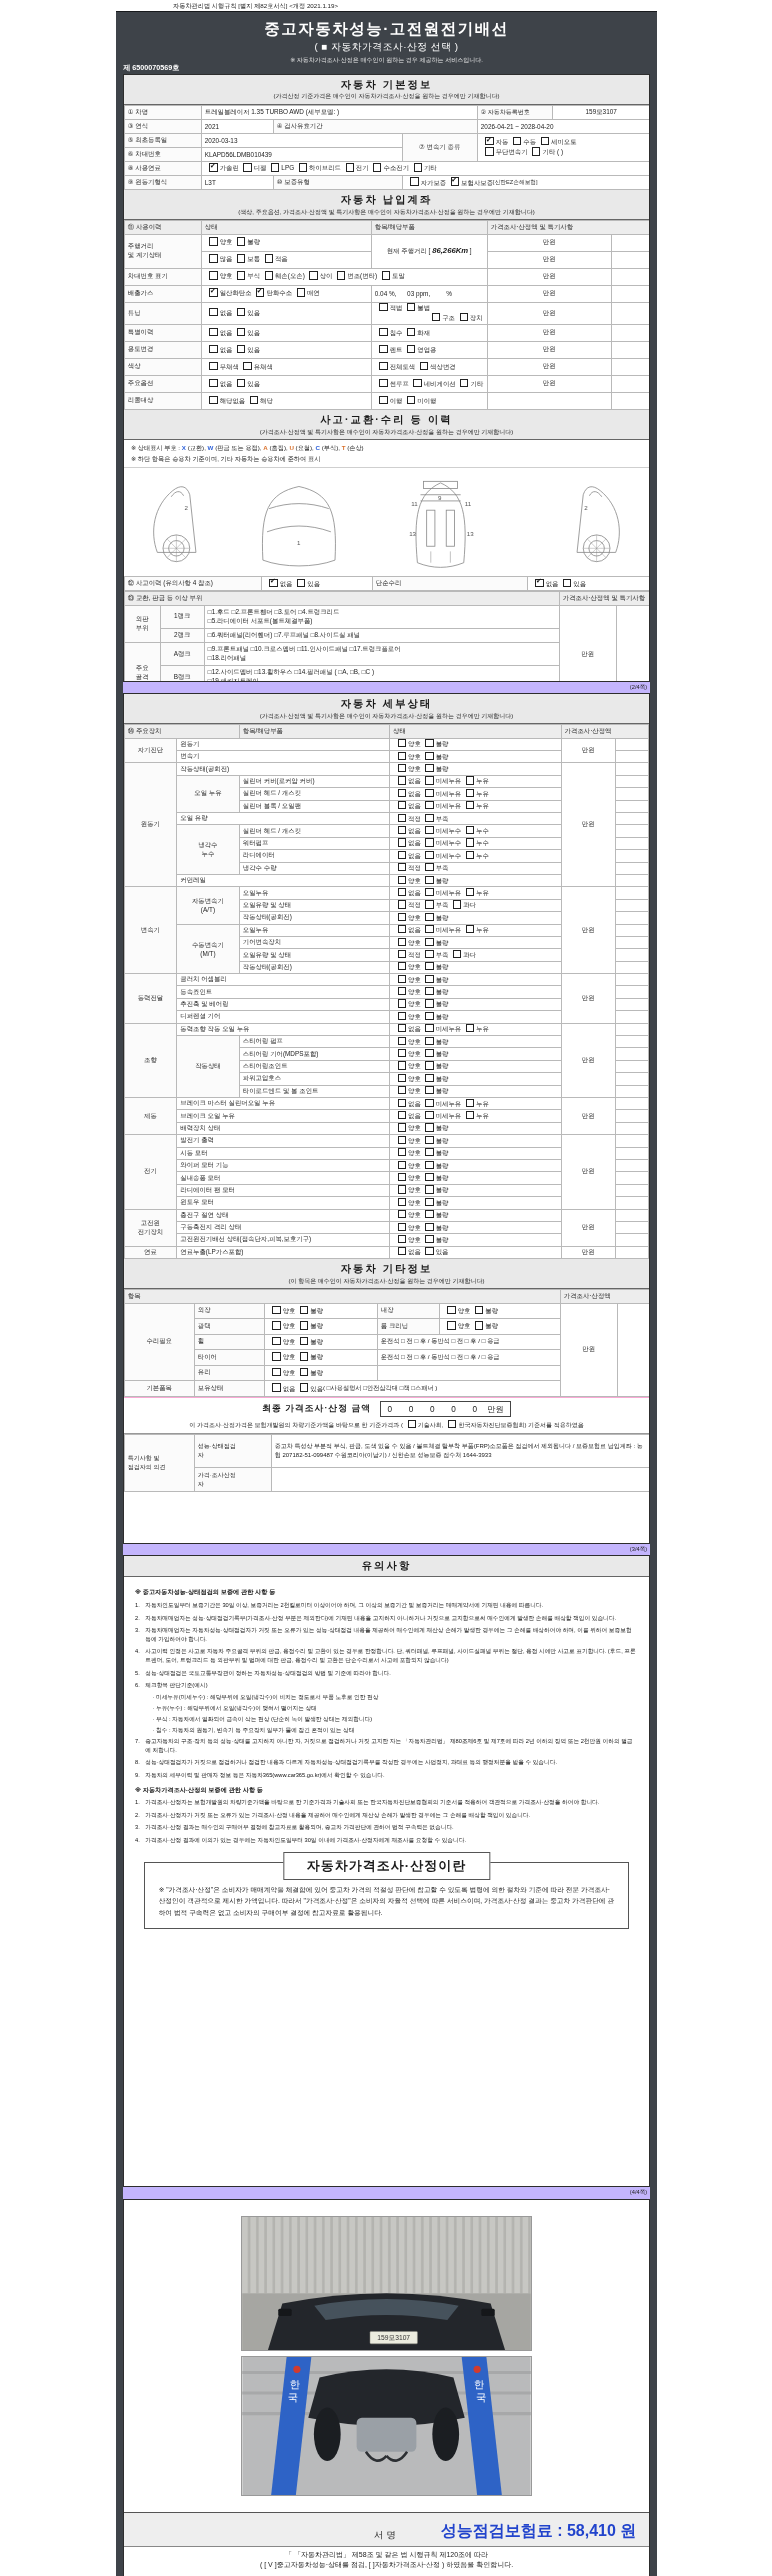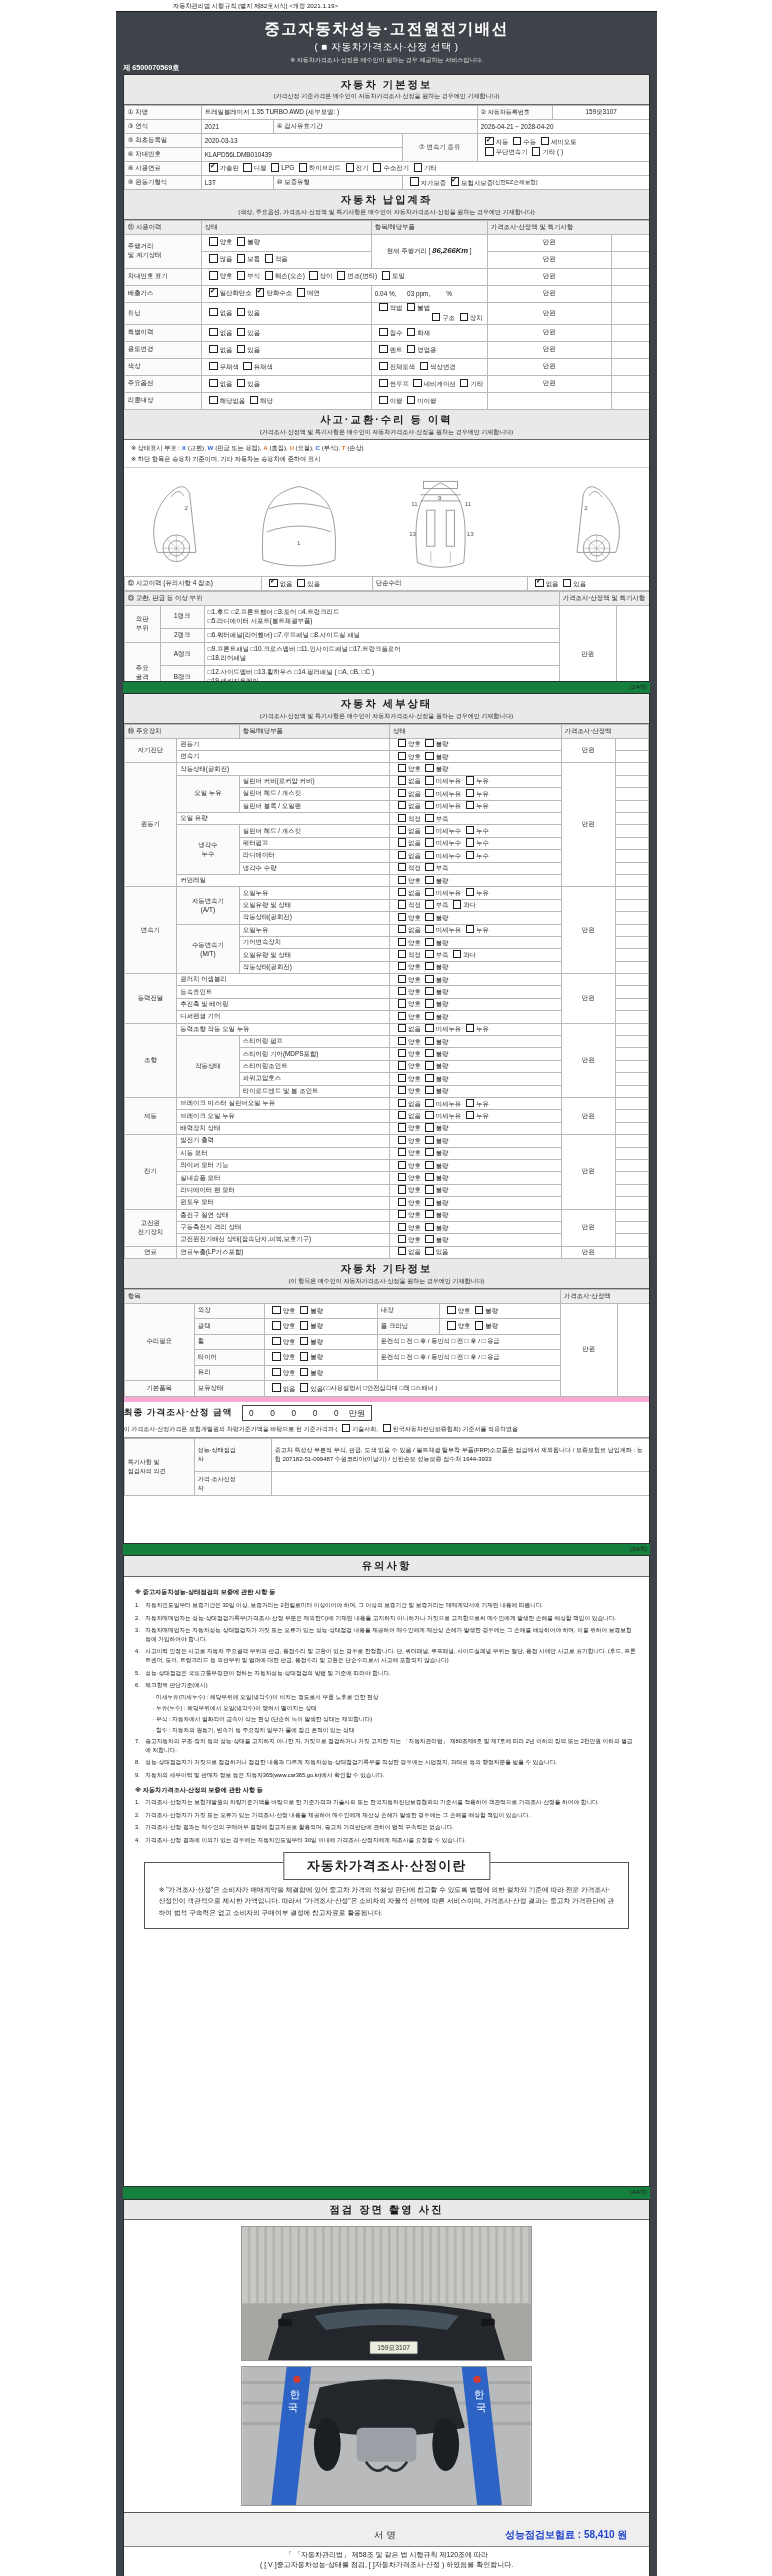--- a/index.html
+++ b/index.html
@@ -5,21 +5,21 @@
   html,body{margin:0;padding:0}
   body{width:773px;height:2576px;position:relative;background:#ffffff;
        font-family:"Liberation Sans","DejaVu Sans",sans-serif;color:#1a1a1a;overflow:hidden}
   .lawnote{position:absolute;top:1.5px;left:173px;font-size:6.2px;color:#222}
   .shell{position:absolute;left:116px;top:10.8px;width:541px;height:2565px;background:#3e4349;border-top:1.5px solid #17191c;box-sizing:border-box}
   .dochead{height:62px;position:relative;color:#fff;text-align:center;padding-top:7.2px;box-sizing:border-box}
   .doctitle{font-size:15.5px;font-weight:bold;letter-spacing:1.5px}
   .docsub{font-size:9.8px;margin-top:1.5px;letter-spacing:0.5px}
   .docnote{font-size:6px;margin-top:1.5px;color:#e9e9e9}
   .docno{position:absolute;left:7.2px;bottom:1px;font-size:7.2px;font-weight:bold;color:#fff}
-  .pagearea{position:absolute;left:6.7px;right:6.7px;top:62px;bottom:0;background:#15803d}
+  .pagearea{position:absolute;left:6.7px;right:6.7px;top:62px;bottom:0;background:#c4b5fd}
   .card{background:#fff;border:1.5px solid #2d2d2d;box-sizing:border-box;overflow:hidden}
   #card1{height:608px}#card2{height:851px}#card3{height:632px}#card4{height:378px;display:flex;flex-direction:column}
   .gap{height:11.3px;position:relative}
   .marker{position:absolute;right:3.1px;top:2.1px;font-size:5.7px;color:#222}
   .sechead{background:#e9e9e9;border-bottom:1px solid #666;text-align:center;padding:3.1px 0 2.6px;box-sizing:border-box}
   .sechead h2{margin:0;font-size:10.3px;font-weight:bold;letter-spacing:2.1px}
   .ssub{font-size:6px;margin-top:0.5px;color:#222}
   table{width:100%;border-collapse:collapse;table-layout:fixed}
   td,th{border:0.5px solid #b9b9b9;font-size:6.4px;padding:0.5px 3.1px;box-sizing:border-box;overflow:hidden;white-space:pre-line}
   th{background:#ededed;font-weight:normal;text-align:left;height:13.4px}
@@ -36,41 +36,41 @@
   .legend{font-size:6.2px;padding:3.6px 7.2px 1px;border-bottom:0}
   .legend2{font-size:6.2px;padding:1px 7.2px 3.1px;border-bottom:0.5px solid #cfcfcf}
   .diagram{height:106px;text-align:center;padding-top:2.1px}
   #accQ td{height:14.4px}
   #rankTbl td{font-size:6.4px}
   .rk1{height:23px}.rk2{height:14.4px}
   .grp{text-align:center;background:#fbfbfb;white-space:pre-line}
   #detailTbl td{height:12.4px;padding:0 3.1px}
   #detailTbl th{height:13.4px}
   #otherTbl td{height:15.5px}
-  .finalprice{border-top:5px solid #f9a8d4;border-bottom:0.5px solid #999;padding:3.6px 0 3.1px}
+  .finalprice{border-top:1px solid #f9a8d4;border-bottom:0.5px solid #999;text-align:center;padding:3.6px 0 3.1px}
   .fplabel{font-size:8.8px;font-weight:bold;letter-spacing:1px;margin-right:9.3px;vertical-align:middle}
   .digitbox{display:inline-block;border:1px solid #444;padding:1.5px 6.2px;font-size:8.2px;vertical-align:middle}
   .digits{letter-spacing:7.2px;margin-right:3.1px}
   .fpnote{font-size:6px;margin-top:2.6px}
   #opinionTbl td{font-size:6px}
   .opl{height:33px}.ops{height:24px}
   .nbody{padding:5.2px 11.3px 0;font-size:5.7px;line-height:1.55;color:#111}
   .ntitle{font-weight:bold;font-size:6.2px;margin:5.2px 0 4.1px}
   .nitem{margin-bottom:3.6px;display:flex}
   .nnum{width:10.3px;flex:none}
   .nsub{margin:0 0 2.1px 17.5px}
   .nboxwrap{margin:17.5px 20.6px 0;border:1px solid #555;padding:13.4px 13.4px 9.3px;position:relative}
   .nbt{position:absolute;top:-11.3px;left:50%;transform:translateX(-50%);background:#fff;border:0.8px solid #555;
        padding:4.1px 23px;font-size:13px;font-weight:bold;letter-spacing:1px;white-space:nowrap}
   .nbx{font-size:6.7px;line-height:1.75;margin-top:7.2px}
   .photos{flex:1;display:flex;flex-direction:column;align-items:center;justify-content:center;gap:5.2px;padding:3.1px 0}
   .photo{border:0.5px solid #999;line-height:0}
   .signband{background:#eeeeee;border-top:1px solid #555;border-bottom:0.5px solid #888;height:33px;position:relative;text-align:center}
   .signt{font-size:9.3px;letter-spacing:3.1px;display:inline-block;margin-top:16px}
-  .fee{position:absolute;right:22px;bottom:4.1px;font-size:10px;font-weight:bold;color:#2244cc}
+  .fee{position:absolute;right:13px;bottom:4.1px;font-size:16px;font-weight:bold;color:#2244cc}
   .confirm{height:26px;text-align:center;font-size:7px;padding-top:2.6px;line-height:1.5}
   svg text{font-family:"Liberation Sans","DejaVu Sans",sans-serif}
 </style>
 </head>
 <body>
 
 <div class="lawnote">자동차관리법 시행규칙 [별지 제82호서식] &lt;개정 2021.1.19&gt;</div>
 
 <div class="shell">
   <div class="dochead">
@@ -759,23 +759,20 @@
         <div class="nbt">자동차가격조사·산정이란</div>
         <div class="nbx">※ "가격조사·산정"은 소비자가 매매계약을 체결함에 있어 중고차 가격의 적절성 판단에 참고할 수 있도록 법령에 의한 절차와 기준에 따라 전문 가격조사·산정인이 객관적으로 제시한 가액입니다. 따라서 "가격조사·산정"은 소비자의 자율적 선택에 따른 서비스이며, 가격조사·산정 결과는 중고차 가격판단에 관하여 법적 구속력은 없고 소비자의 구매여부 결정에 참고자료로 활용됩니다.</div>
       </div>
     </div>
 
     <div class="gap">
         <span class="marker">(4/4쪽)</span>
       </div>
 
     <div class="card" id="card4">
-      <div class="sechead">
-        <h2>점검 장면 촬영 사진</h2>
-      </div>
       <div class="photos">
         <div class="photo">
           <svg width="289" height="133" viewBox="0 0 560 258">
             <defs>
               <pattern id="blind" width="16" height="150" patternUnits="userSpaceOnUse">
                 <rect width="16" height="150" fill="#c7c7c3"></rect>
                   <rect x="11" width="5" height="150" fill="#b3b3af"></rect>
               </pattern>
             </defs>
             <rect width="560" height="258" fill="#c7c7c3"></rect>

